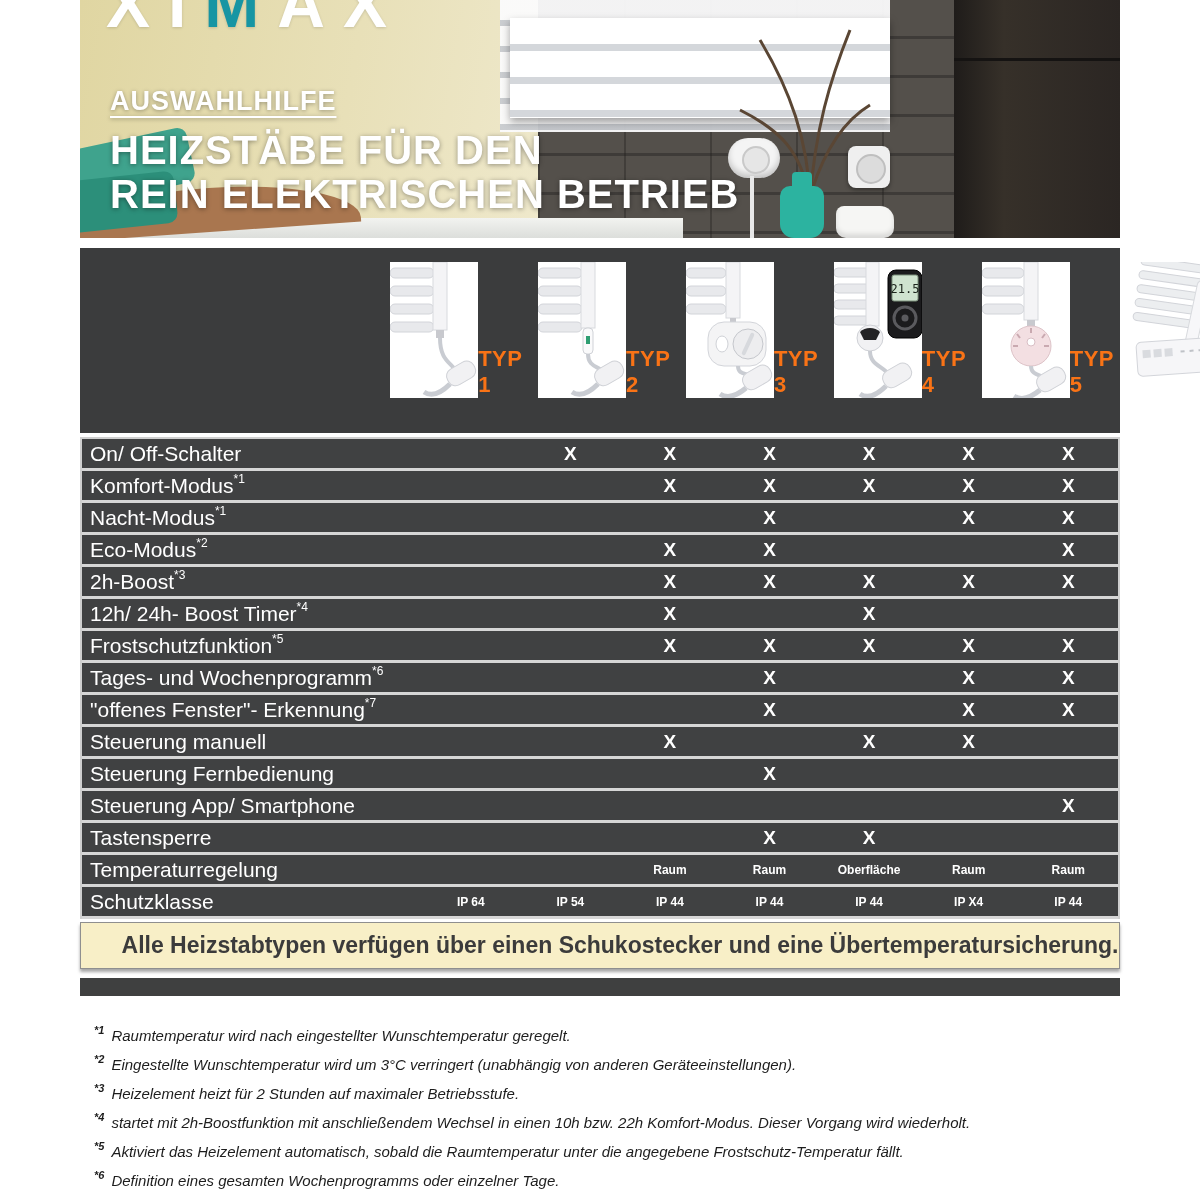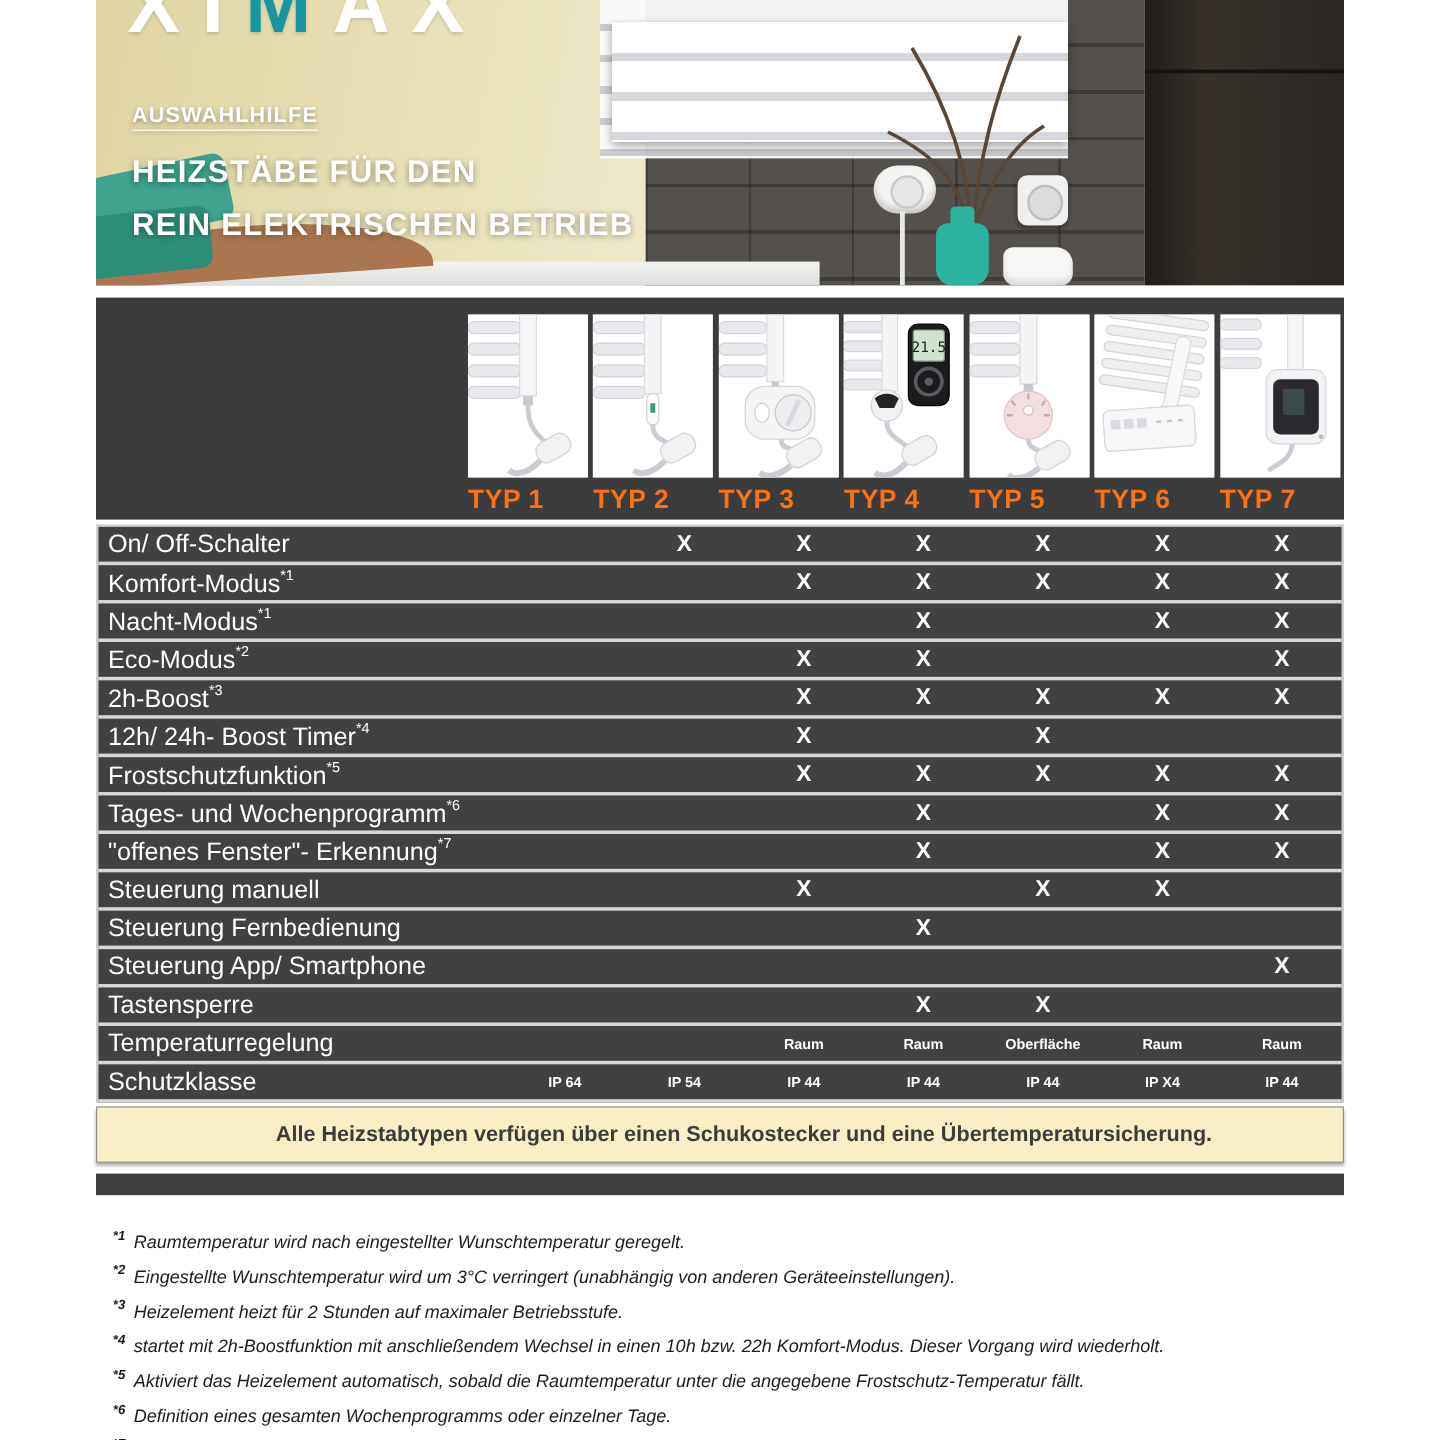--- a/index.html
+++ b/index.html
@@ -44,48 +44,48 @@
     border-radius:10px 10px 14px 14px; }
   .vase::before { content:""; position:absolute; left:12px; top:-14px; width:20px; height:16px; background:#2cb3a0;
     border-radius:4px 4px 0 0; }
   .pitcher { position:absolute; left:756px; top:206px; width:58px; height:32px; background:#f6f6f4;
     border-radius:8px 14px 10px 10px; box-shadow:inset 0 -4px 5px rgba(0,0,0,.12); }
   .branches { position:absolute; left:560px; top:0; }
 
   .logo { position:absolute; left:26px; top:-34px; font-size:66px; font-weight:bold; letter-spacing:18px;
     color:#ffffff; text-shadow:0 1px 3px rgba(0,0,0,.15); }
   .logo .m { color:#1795a3; }
-  .eyebrow { position:absolute; left:30px; top:86px; color:#fff; font-size:18px; font-weight:bold;
+  .eyebrow { position:absolute; left:30px; top:86px; color:#fff; font-size:27px; font-weight:bold;
     text-decoration:underline; text-underline-offset:6px; text-shadow:0 1px 4px rgba(0,0,0,.35); letter-spacing:1px; }
-  .btitle { position:absolute; left:30px; color:#fff; font-size:26px; font-weight:bold; letter-spacing:1px;
+  .btitle { position:absolute; left:30px; color:#fff; font-size:40px; font-weight:bold; letter-spacing:1px;
     text-shadow:0 1px 5px rgba(0,0,0,.4); }
   .btitle.l1 { top:128px; }
   .btitle.l2 { top:172px; }
 
   
   .band { margin-top:10px; background:#3b3c3d; height:185px; padding:14px 3px 0 310px; }
   .band-cols { display:flex; gap:4px; }
-  .band-col { flex:1 1 0; display:flex; flex-direction:column; align-items:flex-start; }
+  .band-col { flex:1 1 0; display:flex; flex-direction:row; align-items:flex-end; }
   .card { width:100px; height:136px; background:#fff; overflow:hidden; }
   .typ-label { margin-top:5px; color:#f97316; font-size:22px; font-weight:bold; letter-spacing:.5px; }
 
   
   .matrix { margin-top:4px; border:2px solid #cfcfcf; border-bottom:none; }
   .trow { display:flex; height:32px; background:#404142; border-bottom:3px solid #d6d6d6;gap:31px; }
   .tlabel { width:308px; color:#fff; font-size:21px; padding:3px 0 0 8px; white-space:nowrap; }
   .tlabel sup { font-size:12px; position:relative; top:-2px; }
   .tcells { flex:1; display:flex; }
   .tcell { flex:1 1 0; display:flex; align-items:center; justify-content:center; color:#fff; }
   .xmark { font-size:19px; font-weight:bold; }
   .cellval { font-size:12px; font-weight:bold; }
 
   
   .note-bar { margin-top:3px; height:47px; background:#f8efc7; border:1px solid #8f8f8f;
     display:flex; align-items:center; justify-content:center; box-shadow:0 3px 3px rgba(0,0,0,.35); }
-  .note-text { color:#3b3b3b; font-size:18px; font-weight:bold;margin-left:40px; }
+  .note-text { color:#3b3b3b; font-size:23px; font-weight:bold;margin-left:40px; }
   .dark-strip { margin-top:9px; height:18px; background:#3f4040; }
 
   
   .footnotes { padding:23px 0 0 14px; color:#1d1d1d; }
   .fnote { font-style:italic; font-size:15px; line-height:25px; white-space:nowrap; }
   .fnote sup { font-size:11px; font-weight:bold; position:relative; top:-1px; margin-right:7px; }
 
   
   svg .ln { stroke:#c9ccd2; }
 </style>

